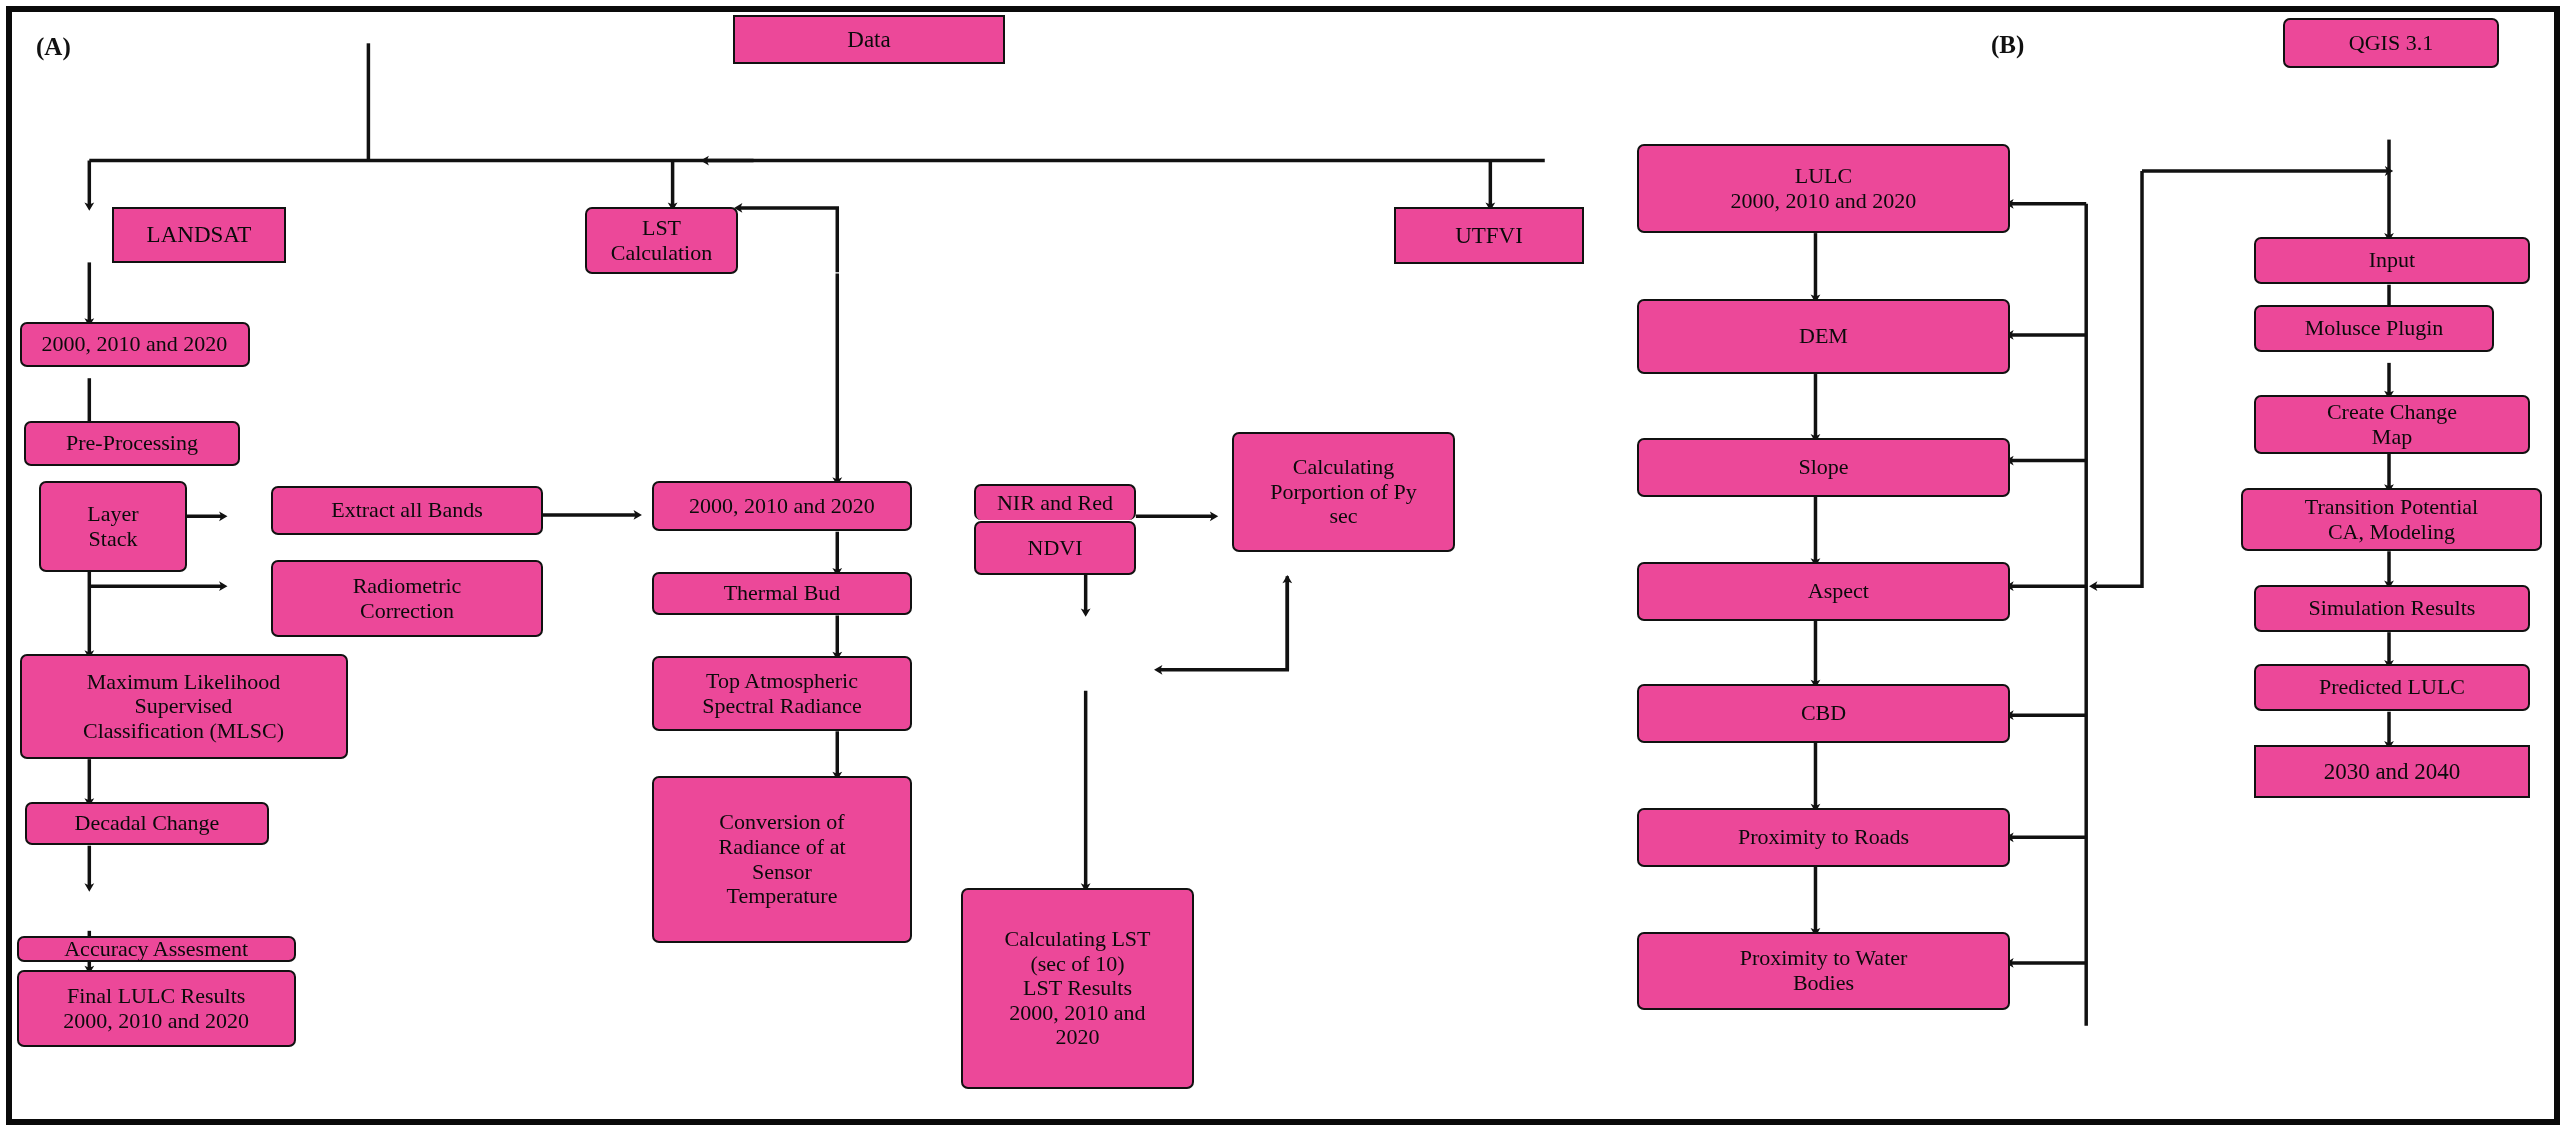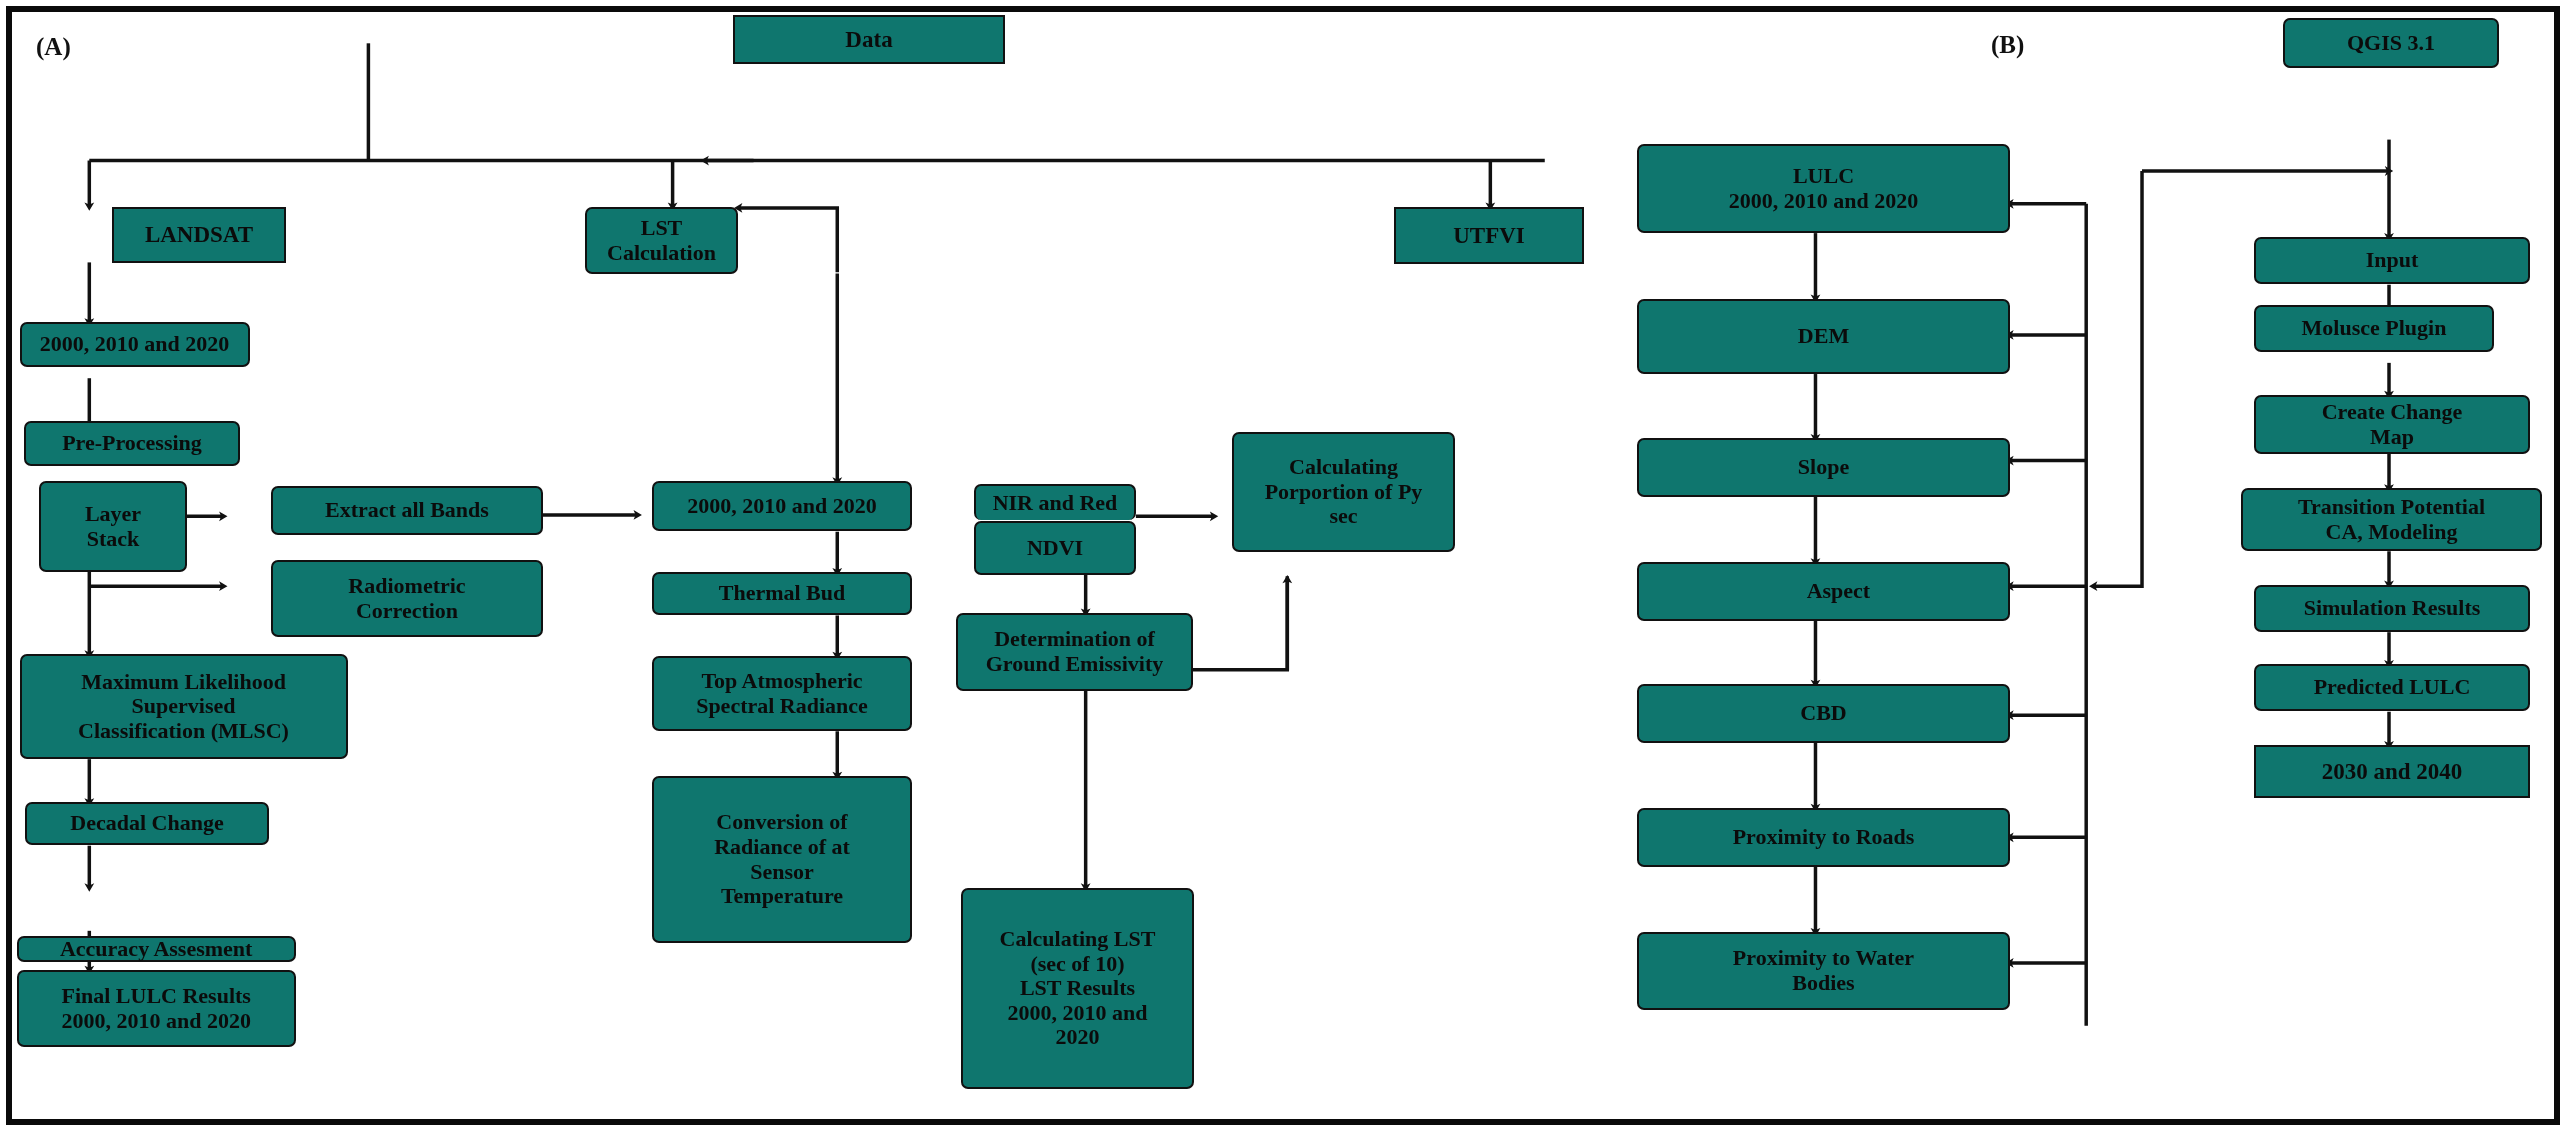--- a/index.html
+++ b/index.html
@@ -1,22 +1,22 @@
 <!DOCTYPE html>
 <html style="font-size:11px"><head>
 <meta charset="utf-8">
 <style>
   html,body{margin:0;padding:0;background:#ffffff;}
   body{font-family:"Liberation Serif", serif;}
   #stage{position:relative;width:2576px;height:1136px;background:#ffffff;overflow:hidden;}
   #frame{position:absolute;left:5.6px;top:5.6px;width:2554px;height:1119px;border:6.3px solid #0a0a0a;box-sizing:border-box;background:#ffffff;}
   svg#wires{position:absolute;left:0;top:0;width:2576px;height:1136px;pointer-events:none;}
-  .node{position:absolute;box-sizing:border-box;border:2.8px solid #111111;background:#0f766e;
+  .node{position:absolute;box-sizing:border-box;border:2.8px solid #111111;background:#ec4899;
         display:flex;align-items:center;justify-content:center;text-align:center;
-        font-weight:700;color:#0b0b0b;line-height:1.12;padding:1.4px 4.2px;}
+        font-weight:400;color:#0b0b0b;line-height:1.12;padding:1.4px 4.2px;}
   .node span{display:block;width:100%;}
   .panel-label{position:absolute;font-weight:700;color:#111;}
   .f36{font-size:25px;}
   .f33{font-size:23px;}
   .f32{font-size:22px;border-radius:7px;}
 </style>
 </head>
 <body>
 
 <div id="stage">
@@ -160,22 +160,20 @@
 
   <div class="node f32" style="left:974px;top:484px;width:162px;height:36px;border-bottom:none;">
       <span>NIR and Red</span>
     </div>
   <div class="node f32" style="left:974px;top:521px;width:162px;height:54px;">
       <span>NDVI</span>
     </div>
   <div class="node f32" style="left:1232px;top:432px;width:223px;height:120px;white-space:pre-line;"><span>Calculating
 Porportion of Py
 sec</span></div>
-  <div class="node f32" style="left:956px;top:613px;width:237px;height:78px;white-space:pre-line;"><span>Determination of
-Ground Emissivity</span></div>
   <div class="node f32" style="left:961px;top:888px;width:233px;height:201px;white-space:pre-line;"><span>Calculating LST
 (sec of 10)
 LST Results
 2000, 2010 and
 2020</span></div>
 
   <div class="node f32" style="left:1637px;top:144px;width:373px;height:89px;white-space:pre-line;"><span>LULC
 2000, 2010 and 2020</span></div>
   <div class="node f32" style="left:1637px;top:299px;width:373px;height:75px;">
       <span>DEM</span>

